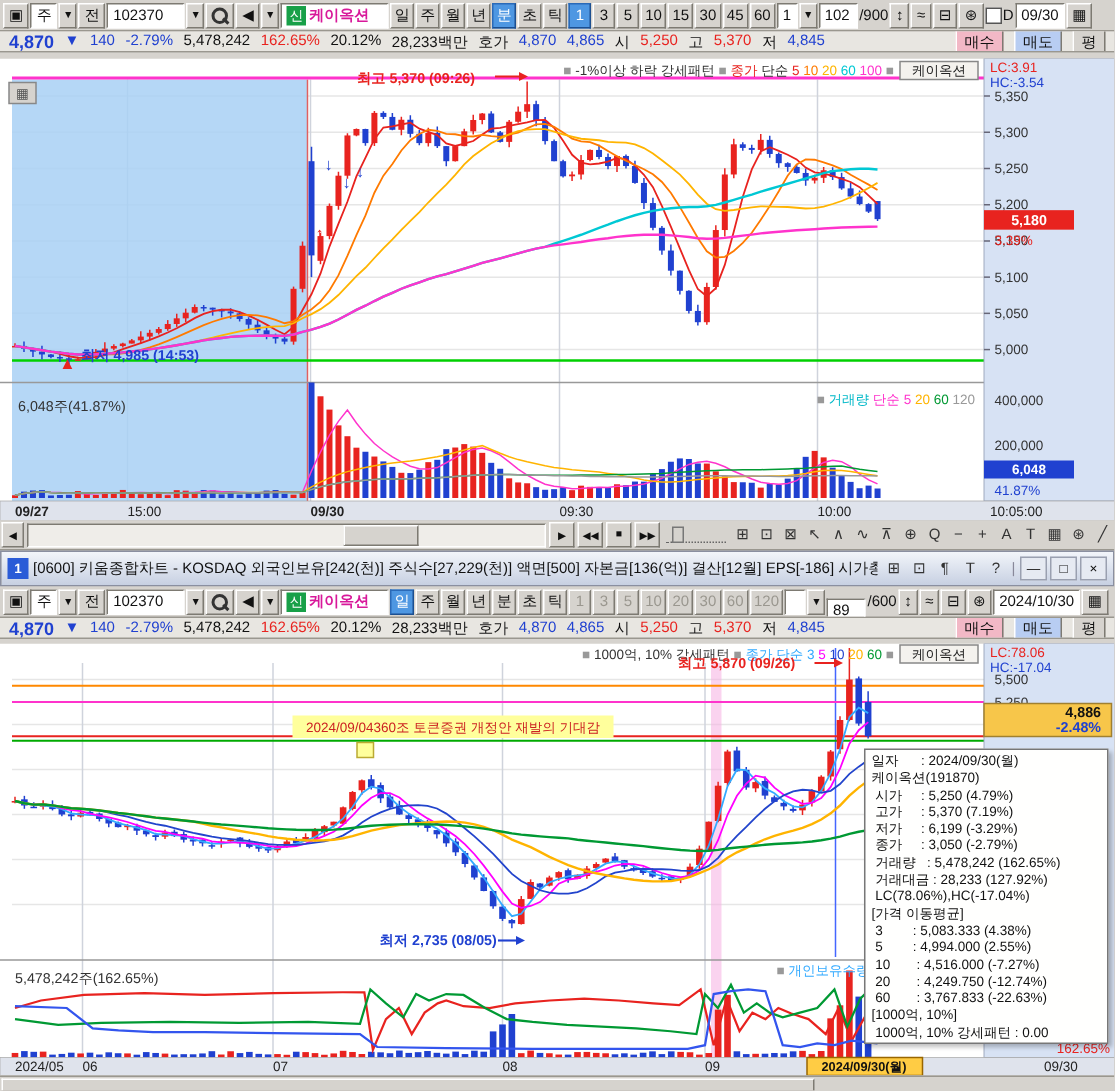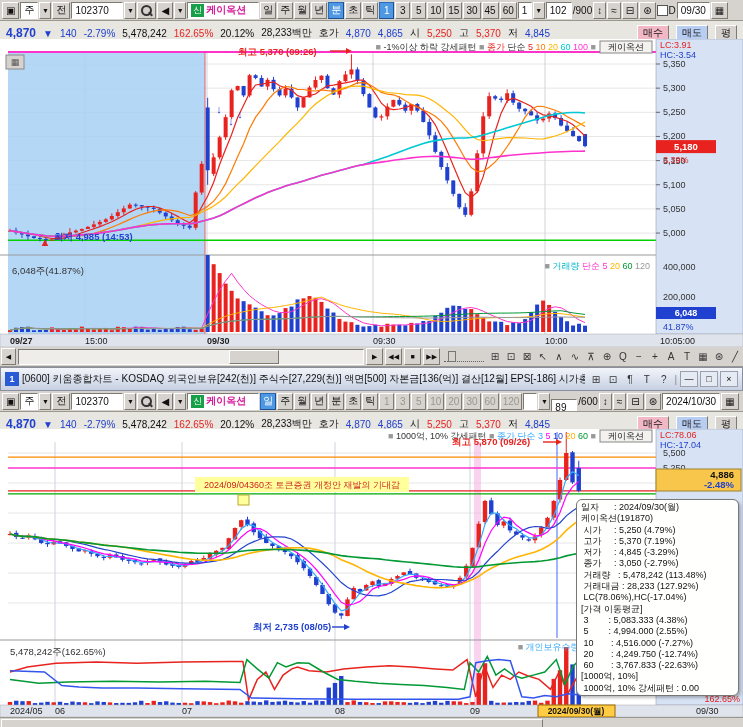--- a/index.html
+++ b/index.html
@@ -16,21 +16,21 @@
   .btn3.disabled{color:#9a978f;}
   .inset{background:#fff;border:1px solid;border-color:#7d7a72 #ffffff #ffffff #7d7a72;height:17px;
          display:inline-flex;align-items:center;padding:0 3px;box-sizing:border-box;font-size:10px;}
   .carrow{width:12px;height:17px;background:#d6d3ce;border:1px solid;
           border-color:#ffffff #7d7a72 #7d7a72 #ffffff;font-size:7px;display:inline-flex;
           align-items:center;justify-content:center;box-sizing:border-box;}
   .badge{background:#18a048;color:#fff;font-size:9px;padding:0 2px;height:13px;display:inline-flex;align-items:center;margin-right:2px;}
   .stockname{color:#d8189a;font-weight:bold;}
   .mag{position:relative;width:7px;height:7px;border:2px solid #333;border-radius:50%;display:inline-block;}
   .mag::after{content:"";position:absolute;left:5px;top:6px;width:5px;height:2px;background:#333;transform:rotate(45deg);}
-  .qrow{display:flex;align-items:center;gap:7px;padding:12px 6px;background:#e8e6e1;
+  .qrow{display:flex;align-items:center;gap:7px;padding:1px 6px;background:#e8e6e1;
         border-bottom:1px solid #9a978f;height:14px;box-sizing:border-box;white-space:nowrap;overflow:hidden;}
   .qbtn{border:1px solid;border-color:#ffffff #7d7a72 #7d7a72 #ffffff;height:15px;padding:0 5px;
         display:inline-flex;align-items:center;font-size:10px;}
   .scrollrow{display:flex;align-items:center;gap:2px;height:20px;background:#d6d3ce;
              border-bottom:1px solid #9a978f;padding:1px 1px;box-sizing:border-box;}
   .track{background:#efede9;border:1px solid;border-color:#7d7a72 #ffffff #ffffff #7d7a72;height:14px;position:relative;}
   .thumb{position:absolute;top:0;height:12px;background:#d6d3ce;border:1px solid;border-color:#ffffff #7d7a72 #7d7a72 #ffffff;}
   .titlebar{display:flex;align-items:center;gap:3px;height:24px;background:linear-gradient(#f2f5fa,#c7d0e2);
             border:1px solid #8a8fa0;padding:0 4px;box-sizing:border-box;font-size:10px;overflow:hidden;white-space:nowrap;}
   .tb-badge{background:#2a5bd7;color:#fff;width:14px;height:14px;display:inline-flex;align-items:center;
@@ -933,28 +933,28 @@
       <text x="626" y="10" fill="#222" font-size="9" text-anchor="middle">케이옥션</text>
       <text x="652" y="221" font-size="9" text-anchor="end"><tspan fill="#999">■ </tspan><tspan fill="#33aaff">개인보유수량 </tspan><tspan fill="#999">■ </tspan><tspan fill="#3355ee">기관보유수량 </tspan><tspan fill="#999">■</tspan></text>
       <text x="10" y="226" fill="#333" font-size="9.5" text-anchor="start">5,478,242주(162.65%)</text>
       <text x="452" y="16" fill="#e8231f" font-size="9.5" text-anchor="start" font-weight="bold">최고 5,870 (09/26)</text>
       <line x1="543" y1="13" x2="556" y2="13" stroke="#e8231f" stroke-width="1.4"></line>
       <polygon points="556,10 562,13 556,16" fill="#e8231f"></polygon>
       <text x="253" y="201" fill="#2041d0" font-size="9.5" text-anchor="start" font-weight="bold">최저 2,735 (08/05)</text>
       <line x1="332" y1="198" x2="344" y2="198" stroke="#2041d0" stroke-width="1.4"></line>
       <polygon points="344,195 350,198 344,201" fill="#2041d0"></polygon>
     </svg>
-  <div class="abs tooltipbox" id="tooltip" style="left:576px;top:499px;width:163px;height:197px;border-radius:6px;">
+  <div class="abs tooltipbox" id="tooltip" style="left:576px;top:499px;width:163px;height:197px;">
       <div>일자      : 2024/09/30(월)</div>
       <div>케이옥션(191870)</div>
       <div> 시가     : 5,250 (4.79%)</div>
       <div> 고가     : 5,370 (7.19%)</div>
-      <div> 저가     : 4,845 (-3.29%)</div>
+      <div> 저가     : 6,199 (-3.29%)</div>
       <div> 종가     : 3,050 (-2.79%)</div>
-      <div> 거래량   : 5,478,242 (113.48%)</div>
+      <div> 거래량   : 5,478,242 (162.65%)</div>
       <div> 거래대금 : 28,233 (127.92%)</div>
       <div> LC(78.06%),HC(-17.04%)</div>
       <div>[가격 이동평균]</div>
       <div> 3        : 5,083.333 (4.38%)</div>
       <div> 5        : 4,994.000 (2.55%)</div>
       <div> 10       : 4,516.000 (-7.27%)</div>
       <div> 20       : 4,249.750 (-12.74%)</div>
       <div> 60       : 3,767.833 (-22.63%)</div>
       <div>[1000억, 10%]</div>
       <div> 1000억, 10% 강세패턴 : 0.00</div>

